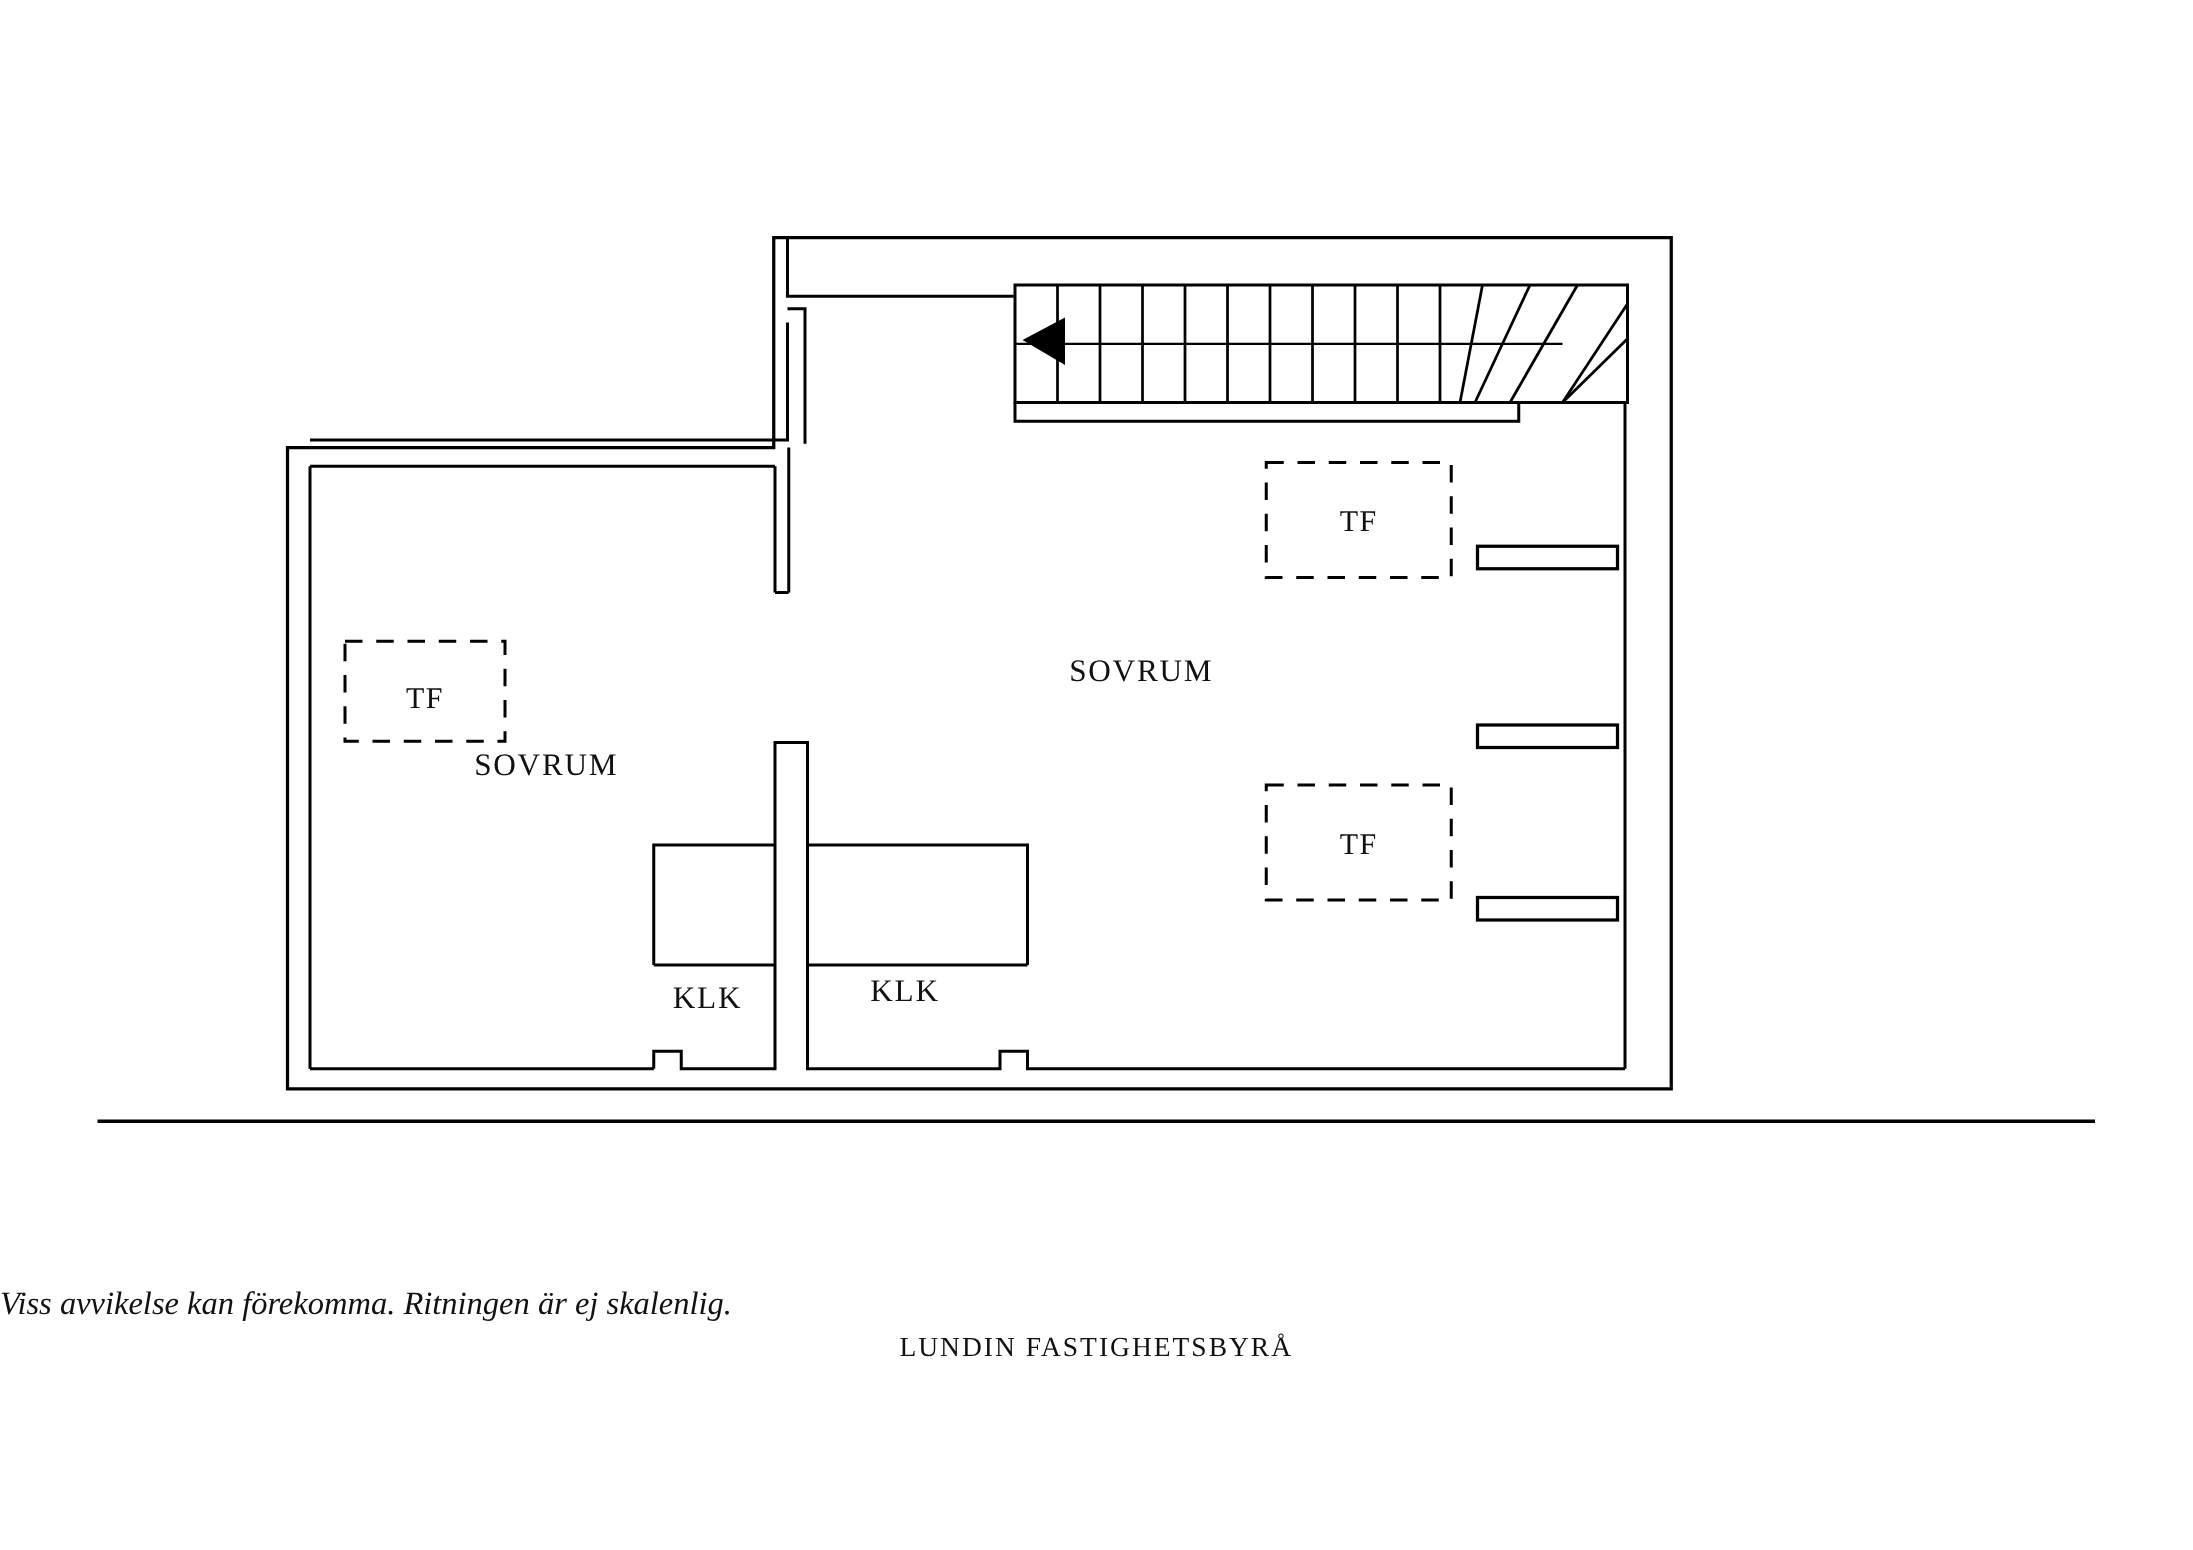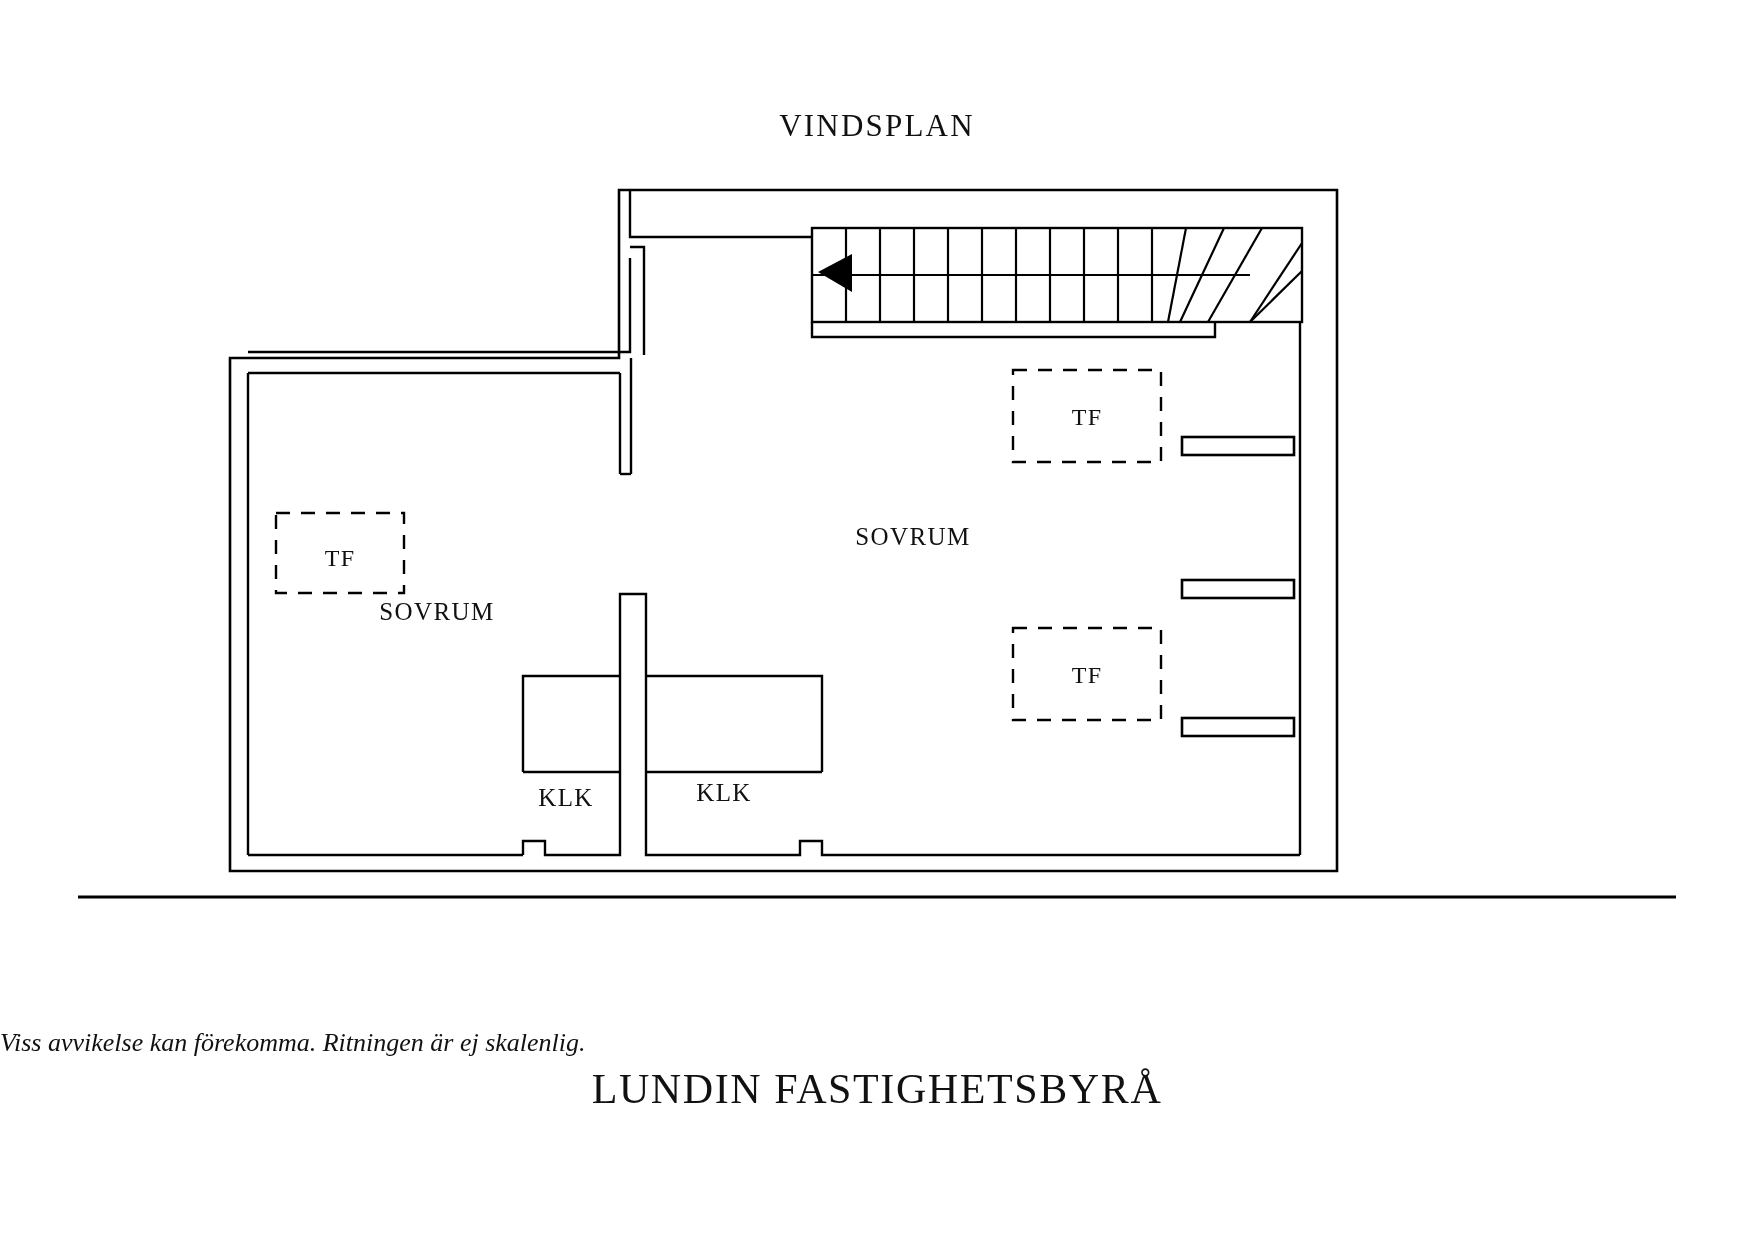--- a/index.html
+++ b/index.html
@@ -66,32 +66,31 @@
     font-size: 26px;
     font-family: "Liberation Serif", "DejaVu Serif", serif;
     color: #111111;
   }
   #footer-brand {
     position: absolute;
     top: 1065px;
     left: 0;
     width: 1754px;
     text-align: center;
-    font-size: 42px;
+    font-size: 22px;
     letter-spacing: 1.6px;
     font-family: "Liberation Serif", "DejaVu Serif", serif;
     color: #111111;
   }
 </style>
 </head>
 <body>
 
 <div id="page">
 
-  <div id="plan-title">VINDSPLAN</div>
 
   <div id="drawing-wrap">
     <svg id="floorplan" viewBox="0 0 1754 1240" xmlns="http://www.w3.org/2000/svg">
 
       <g fill="none" stroke="#000000" stroke-width="2.6">
 
         <path d="M 619 190 L 1337 190 L 1337 871 L 230 871 L 230 358 L 619 358 Z"></path>
       </g>
 
       <g fill="none" stroke="#000000" stroke-width="2.4">

